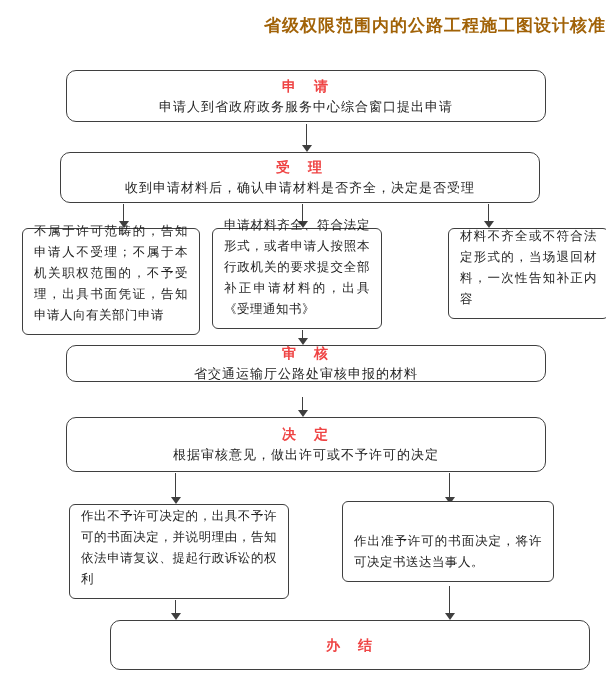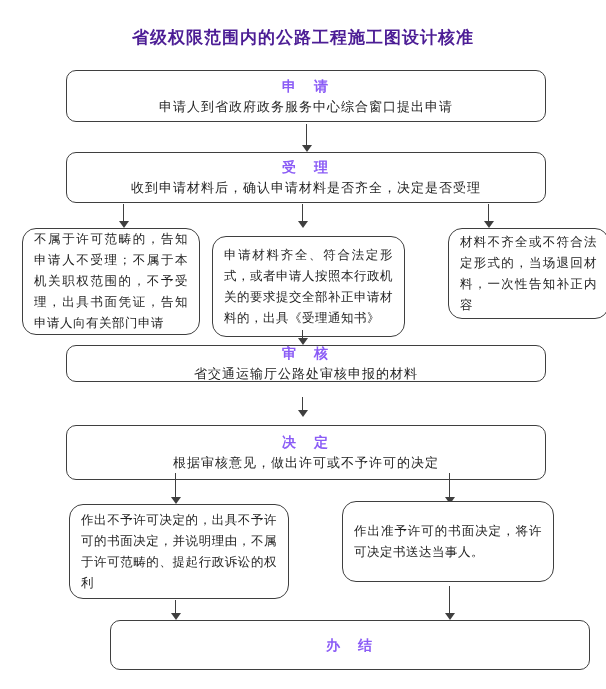--- a/index.html
+++ b/index.html
@@ -7,56 +7,56 @@
     position: relative;
     width: 606px;
     height: 689px;
     background: #ffffff;
     font-family: "Liberation Serif", "DejaVu Serif", serif;
     color: #1f1f1f;
     overflow: hidden;
   }
   .page-title {
     position: absolute;
-    left: 0; top: 26px;
+    left: 0; top: 14px;
     width: 100%;
-    text-align: center;
+    text-align: right;
     font-size: 17px;
     font-weight: bold;
     letter-spacing: 1px;
-    color: #4c1d95;
+    color: #a16207;
   }
   .node {
     position: absolute;
     border: 1.5px solid #3f3f3f;
     border-radius: 10px;
     background: #ffffff;
     box-sizing: border-box;
     display: flex;
     flex-direction: column;
     justify-content: center;
   }
   .node.wide { text-align: center; padding: 4px 10px; }
   .node .node-title {
     font-weight: bold;
     font-size: 14px;
     letter-spacing: 2px;
     line-height: 21px;
-    color: #8b5cf6;
+    color: #ef4444;
   }
   .node .node-body {
     font-size: 13px;
     line-height: 20px;
     letter-spacing: 1px;
     color: #1f1f1f;
   }
   .node.branch {
-    border-radius: 14px;
+    border-radius: 6px;
     padding: 8px 11px;
-    justify-content: center;
+    justify-content: flex-end;
   }
   .node.branch .node-body {
     font-size: 12.5px;
     line-height: 21px;
     letter-spacing: 0.5px;
     text-align: justify;
     text-justify: inter-character;
   }
   .arrow {
     position: absolute;
@@ -70,31 +70,31 @@
     left: -5.5px;
     width: 0; height: 0;
     border: 5px solid transparent;
     border-top: 7px solid #3f3f3f;
     border-bottom: none;
   }
 
   
   #box-apply    { left: 66px;  top: 70px;  width: 480px; height: 52px; }
   #arrow-apply-accept { left: 306px; top: 124px; height: 21px; }
-  #box-accept   { left: 66px;  top: 152px; width: 480px; height: 51px; }
+  #box-accept   { left: 60px;  top: 152px; width: 480px; height: 51px; }
   #arrow-accept-left   { left: 123px; top: 204px; height: 17px; }
   #arrow-accept-mid    { left: 302px; top: 204px; height: 17px; }
   #arrow-accept-right  { left: 488px; top: 204px; height: 17px; }
   #box-branch-not-in-scope   { left: 22px;  top: 228px; width: 178px; height: 107px; }
-  #box-branch-materials-ok   { left: 212px; top: 236px; width: 193px; height: 101px; }
+  #box-branch-materials-ok   { left: 212px; top: 228px; width: 170px; height: 101px; }
   #box-branch-materials-missing { left: 448px; top: 228px; width: 161px; height: 91px; }
   #arrow-branch-review { left: 302px; top: 330px; height: 8px; }
   #box-review   { left: 66px;  top: 345px; width: 480px; height: 37px; }
   #arrow-review-decision { left: 302px; top: 397px; height: 13px; }
-  #box-decision { left: 66px;  top: 417px; width: 480px; height: 55px; margin-top: 8px; }
+  #box-decision { left: 66px;  top: 417px; width: 480px; height: 55px; }
   #arrow-decision-deny  { left: 175px; top: 473px; height: 24px; }
   #arrow-decision-grant { left: 449px; top: 473px; height: 24px; }
   #box-outcome-deny  { left: 69px;  top: 504px; width: 220px; height: 95px; }
   #box-outcome-grant { left: 342px; top: 501px; width: 212px; height: 81px; }
   #arrow-deny-finish  { left: 175px; top: 600px; height: 13px; }
   #arrow-grant-finish { left: 449px; top: 586px; height: 27px; }
   #box-finish   { left: 66px;  top: 620px; width: 480px; height: 50px; margin-left: 44px; }
 </style>
 </head>
 <body>
@@ -142,21 +142,21 @@
 
   <div class="node wide" id="box-decision">
     <div class="node-title">决　定</div>
     <div class="node-body">根据审核意见，做出许可或不予许可的决定</div>
   </div>
 
   <div class="arrow" id="arrow-decision-deny"></div>
   <div class="arrow" id="arrow-decision-grant"></div>
 
   <div class="node branch" id="box-outcome-deny">
-    <div class="node-body">作出不予许可决定的，出具不予许可的书面决定，并说明理由，不属于许可范畴的、提起行政诉讼的权利</div>
+    <div class="node-body">作出不予许可决定的，出具不予许可的书面决定，并说明理由，告知依法申请复议、提起行政诉讼的权利</div>
   </div>
 
   <div class="node branch" id="box-outcome-grant">
     <div class="node-body">作出准予许可的书面决定，将许可决定书送达当事人。</div>
   </div>
 
   <div class="arrow" id="arrow-deny-finish"></div>
   <div class="arrow" id="arrow-grant-finish"></div>
 
   <div class="node wide" id="box-finish">

